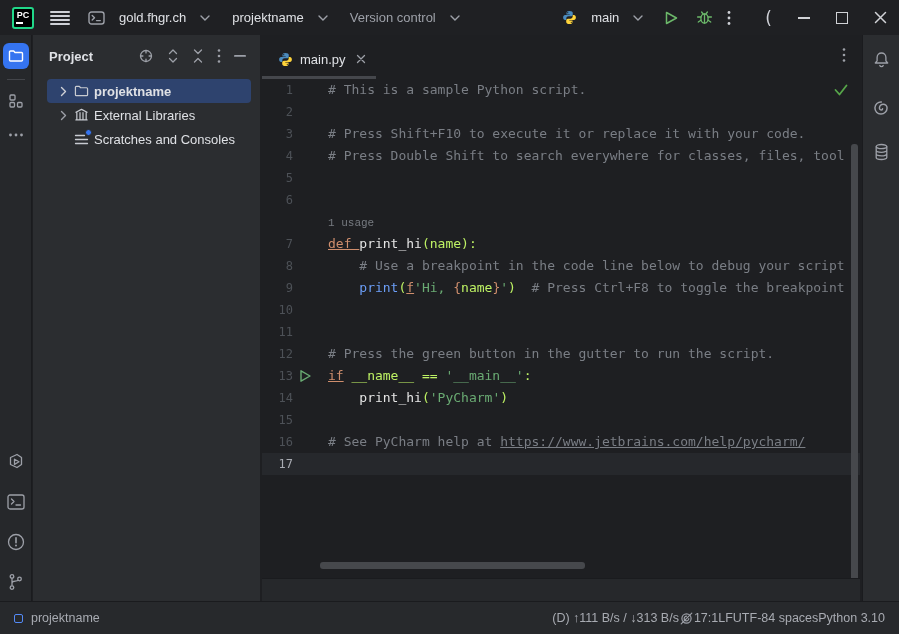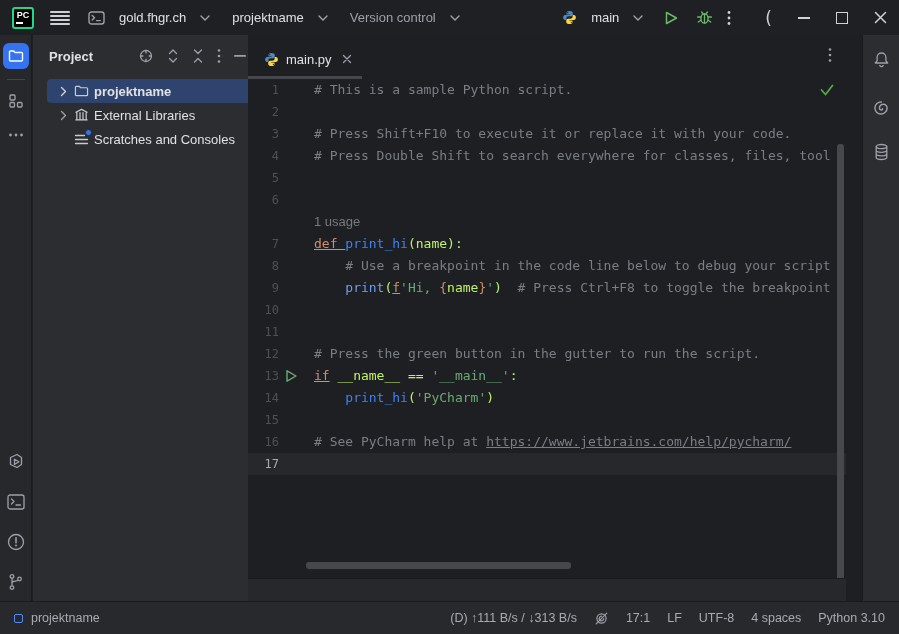--- a/index.html
+++ b/index.html
@@ -39,58 +39,58 @@
   .pp-icons { margin-left:auto; display:flex; align-items:center; gap:13px; }
   .tree { padding-top:2px; }
   .tree-row { display:flex; align-items:center; height:24px; margin:0 9px 0 14px; border-radius:4px;
               padding-left:8px; font-size:13px; color:#dfe1e5; }
   .tree-row.selected { background:#2e436e; font-weight:bold; }
   .tr-chev { width:16px; display:flex; align-items:center; justify-content:center; }
   .tr-icon { width:16px; display:flex; align-items:center; justify-content:center; margin:0 5px 0 2px; position:relative; }
   .badge { position:absolute; right:-3px; top:-4px; width:7px; height:7px; background:#3574f0; border-radius:50%; border:1px solid #2b2d30; }
 
   
-  .editor-col { position:absolute; left:248px; top:35px; width:598px; height:566px; background:#1e1f22; }
+  .editor-col { position:absolute; left:262px; top:35px; width:598px; height:566px; background:#1e1f22; }
   .tabbar { position:relative; height:44px; display:flex; align-items:flex-end; }
   .tab { display:flex; align-items:center; gap:7px; height:40px; padding:0 10px 0 16px; position:relative; }
   .tab-underline { position:absolute; left:0; bottom:0; height:3px; width:100%; background:#45474c; }
   .tab-label { font-size:13px; color:#dfe1e5; }
   .tab-close { margin-left:3px; display:flex; align-items:center; }
   .tabbar-kebab { position:absolute; right:14px; top:12px; }
 
   .code-region { position:relative; height:499px; overflow:hidden; }
   #code-rows { position:absolute; left:0; top:0; width:100%; }
   .code-row { display:flex; height:22px; line-height:22px; white-space:pre; }
   .code-row.current { background:#26282c; }
   .g-num { width:31px; text-align:right; font-family:"DejaVu Sans Mono", monospace; font-size:12px; color:#4d5157; flex:none; }
   .code-row.current .g-num { color:#a8abb2; }
   .g-icon { width:24px; flex:none; display:flex; align-items:center; justify-content:center; }
   .code-text { padding-left:11px; font-family:"DejaVu Sans Mono", monospace; font-size:13px; color:#bcbec4; }
-  .inlay { font-family:Liberation Sans, sans-serif; font-size:13px; color:#767a80; }
+  .inlay { font-family:Liberation Mono, monospace; font-size:11px; color:#767a80; }
   .tok-com { color:#7a7e85; } .tok-kw { color:#cf8e6d;text-decoration:underline; } .tok-str { color:#6aab73; }
-  .tok-bi { color:#6c9ef8; } .tok-br { color:#cf8e6d; } .tok-w { color:#bef264; } .tok-fn { color:#3b82f6; }
+  .tok-bi { color:#6c9ef8; } .tok-br { color:#cf8e6d; } .tok-w { color:#bef264; } .tok-fn { color:#e5e5e5; }
   .tok-lnk { color:#7a7e85; text-decoration:underline; }
 
   .check-ind { position:absolute; right:12px; top:5px; }
   .v-thumb { position:absolute; right:2px; top:65px; width:7px; height:460px; background:#46484c; border-radius:3px; }
   .h-thumb { position:absolute; left:58px; bottom:9px; width:265px; height:7px; background:#46484c; border-radius:3px; }
   .editor-bottom { height:23px; background:#26282b; border-top:1px solid #1a1b1e; }
 
   
   .right-stripe { position:absolute; left:862px; top:35px; width:37px; height:566px; background:#2b2d30;
                   border-left:1px solid #1a1b1e; display:flex; flex-direction:column; align-items:center; }
   .right-stripe .stripe-btn { margin-top:12px; }
 
   
   .statusbar { position:absolute; left:0; top:601px; width:899px; height:33px; background:#27292c;
                border-top:1px solid #1a1b1e; display:flex; align-items:center; padding:0 14px;
                font-size:12.5px; color:#a8abb2; }
   .sb-left { display:flex; align-items:center; gap:8px; }
   .sb-square { width:9px; height:9px; border:1.5px solid #548af7; border-radius:2px; }
-  .sb-right { margin-left:auto; display:flex; align-items:center; gap:17px; }
+  .sb-right { margin-left:auto; display:flex; align-items:center; }
   svg { display:block; }
 </style>
 </head>
 <body>
 
 <div id="app">
 
   <div class="titlebar">
     <div class="tb-logo">
       <span>PC</span>

